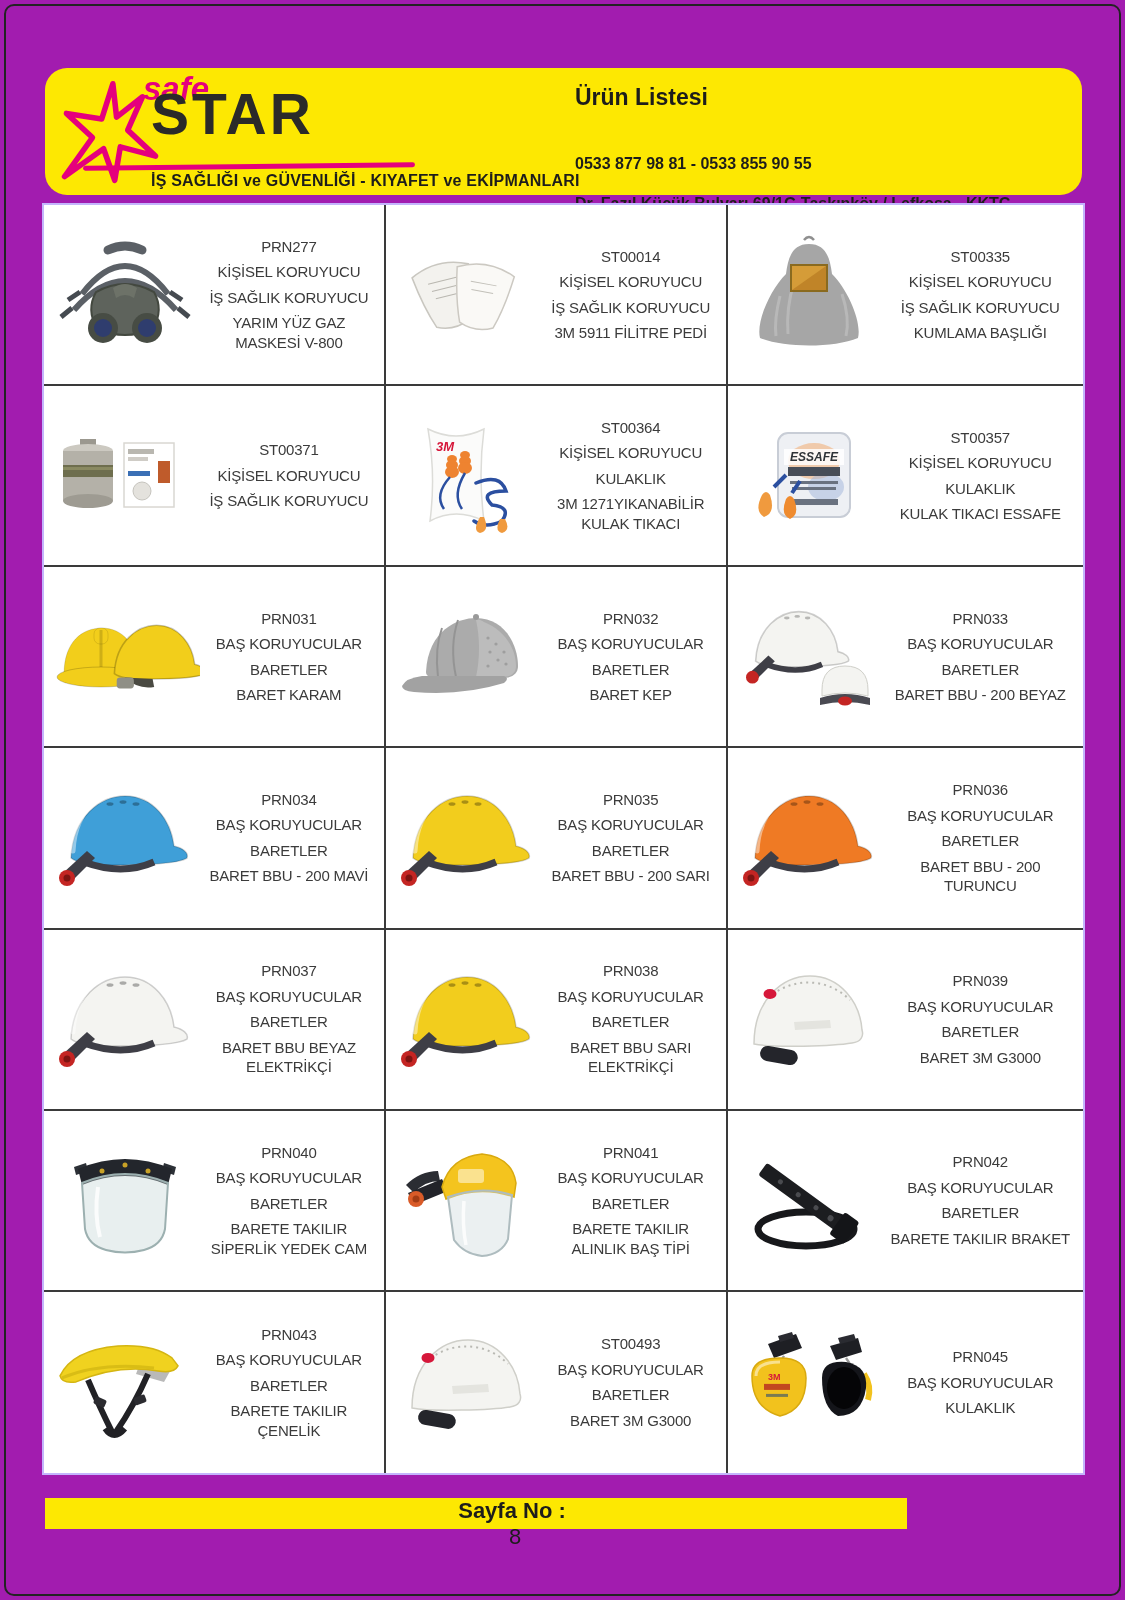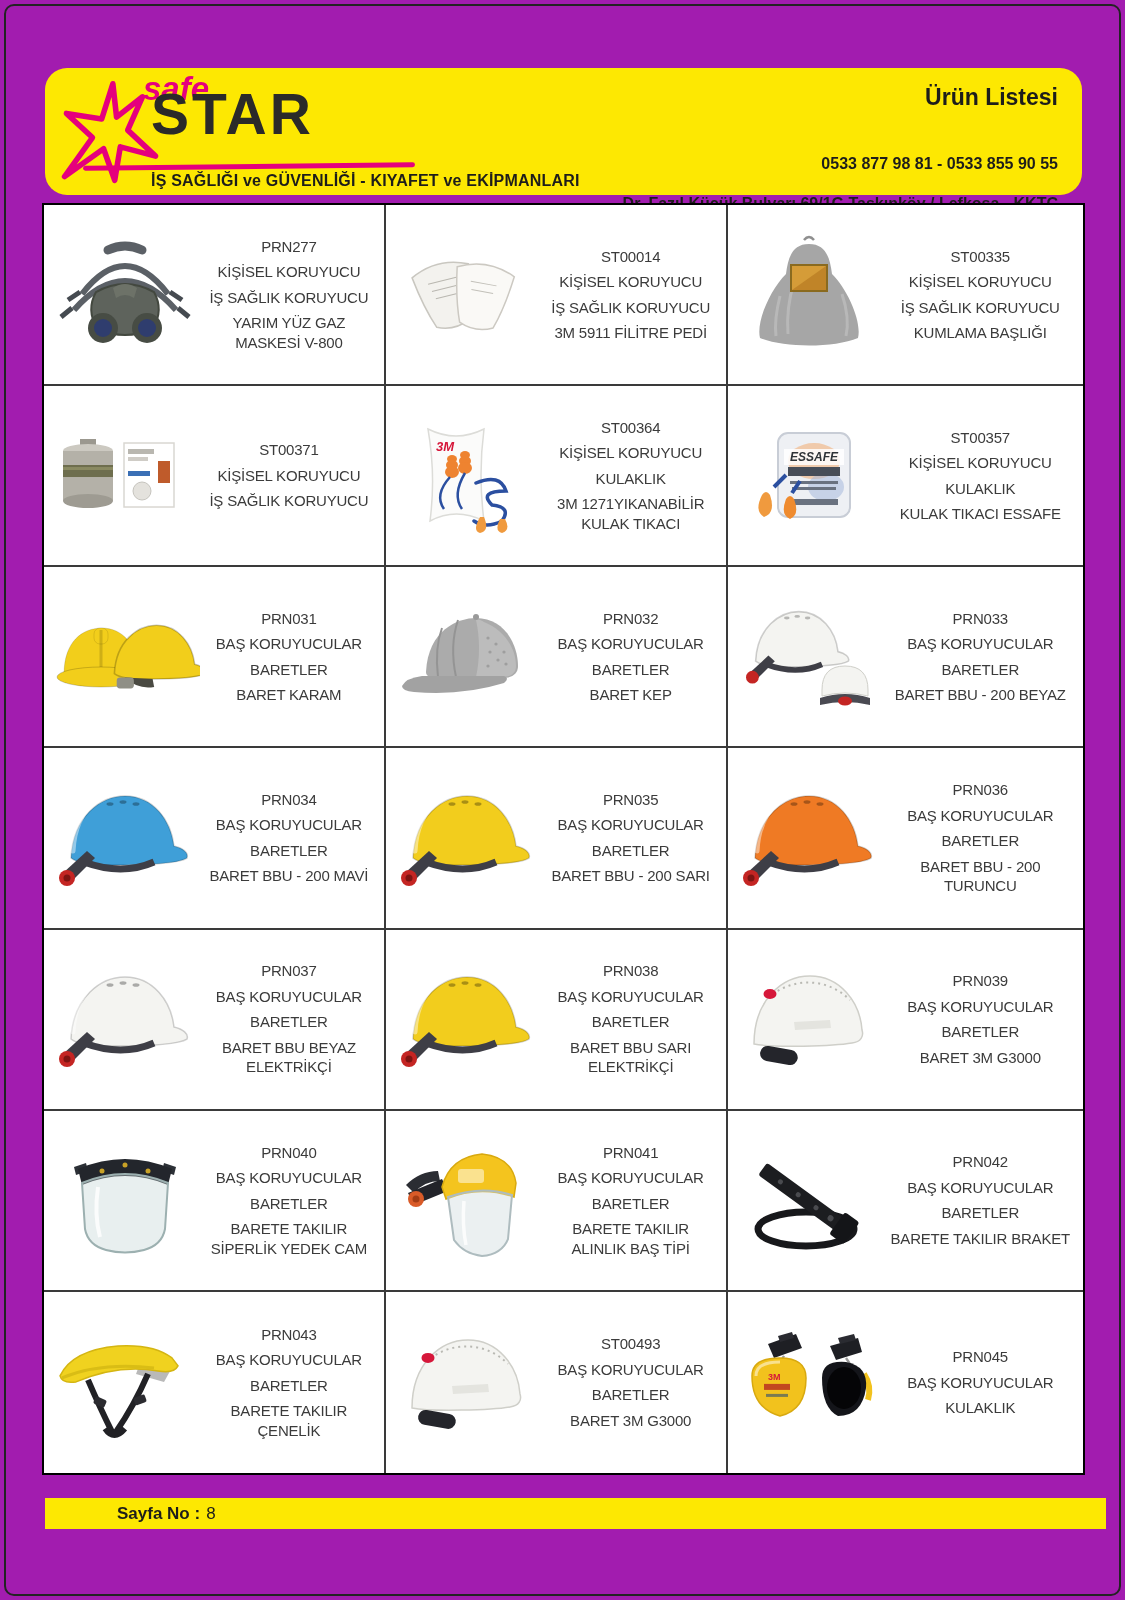--- a/index.html
+++ b/index.html
@@ -6,41 +6,41 @@
   .page{position:relative;width:1125px;height:1600px;background:#a21caf;overflow:hidden;}
   .page-border{position:absolute;inset:4px;border:2px solid #232323;border-radius:10px;pointer-events:none;}
 
   
   .header{position:absolute;left:45px;top:68px;width:1037px;height:127px;background:#FDE802;border-radius:22px;}
   .logo-star-svg{position:absolute;left:14px;top:12px;width:104px;height:104px;}
   .logo-safe{position:absolute;left:98px;top:2px;font-size:33px;font-style:italic;font-weight:bold;color:#E5007D;}
   .logo-star-text{position:absolute;left:106px;top:18px;font-size:57px;font-weight:800;letter-spacing:3px;color:#2B2A29;line-height:1;}
   .logo-swoosh{position:absolute;left:38px;top:96px;width:332px;height:5px;background:#E5007D;border-radius:4px;transform:rotate(-0.6deg);}
   .logo-tagline{position:absolute;left:106px;top:104px;font-size:16px;font-weight:bold;color:#1D1D1B;letter-spacing:0.2px;}
-  .header-right{position:absolute;left:530px;right:24px;top:0;height:100%;display:flex;flex-direction:column;align-items:flex-end;color:#1D1D1B;}
+  .header-right{position:absolute;left:530px;right:24px;top:0;height:100%;display:flex;flex-direction:column;align-items:flex-start;color:#1D1D1B;}
   .hdr-title{margin-top:16px;font-size:23px;font-weight:bold;}
   .hdr-phone{margin-top:44px;font-size:16px;font-weight:bold;}
   .hdr-address{margin-top:22px;font-size:16px;font-weight:bold;}
 
   
   .grid{position:absolute;left:42px;top:203px;width:1043px;height:1272px;display:grid;
         grid-template-columns:1fr 1fr 1.04fr;grid-template-rows:repeat(7,1fr);
-        border:2px solid #000000;box-sizing:border-box;background:#fff;}
+        border:2px solid #c4b5fd;box-sizing:border-box;background:#fff;}
   .cell{border-right:2px solid #3A3A3A;border-bottom:2px solid #3A3A3A;display:flex;align-items:center;
         padding:4px 6px;box-sizing:border-box;overflow:hidden;}
   .cell:nth-child(3n){border-right:none;}
   .cell:nth-child(n+19){border-bottom:none;}
   .prod-img{width:150px;height:90%;flex:0 0 auto;display:flex;align-items:center;justify-content:center;}
   .prod-img svg{width:100%;height:100%;}
   .prod-text{flex:1;text-align:center;color:#3B3B3B;padding:0 4px;}
   .pline{margin:6px 0;font-size:15px;line-height:1.3;letter-spacing:-0.2px;}
 
   
-  .footer{position:absolute;left:45px;top:1498px;width:1061px;height:31px;background:#FDE802;
-          display:flex;align-items:center;padding-left:72px;box-sizing:border-box;font-size:17px;color:#1D1D1B;}
+  .footer{position:absolute;left:45px;top:1498px;width:862px;height:31px;background:#FDE802;
+          display:flex;align-items:center;padding-left:72px;box-sizing:border-box;font-size:22px;color:#1D1D1B;flex-direction:column;}
   .f-label{font-weight:bold;}
   .f-num{margin-left:6px;}
 </style>
 </head>
 <body>
 
 <div class="page">
   <div class="page-border"></div>
 
   <div class="header">

